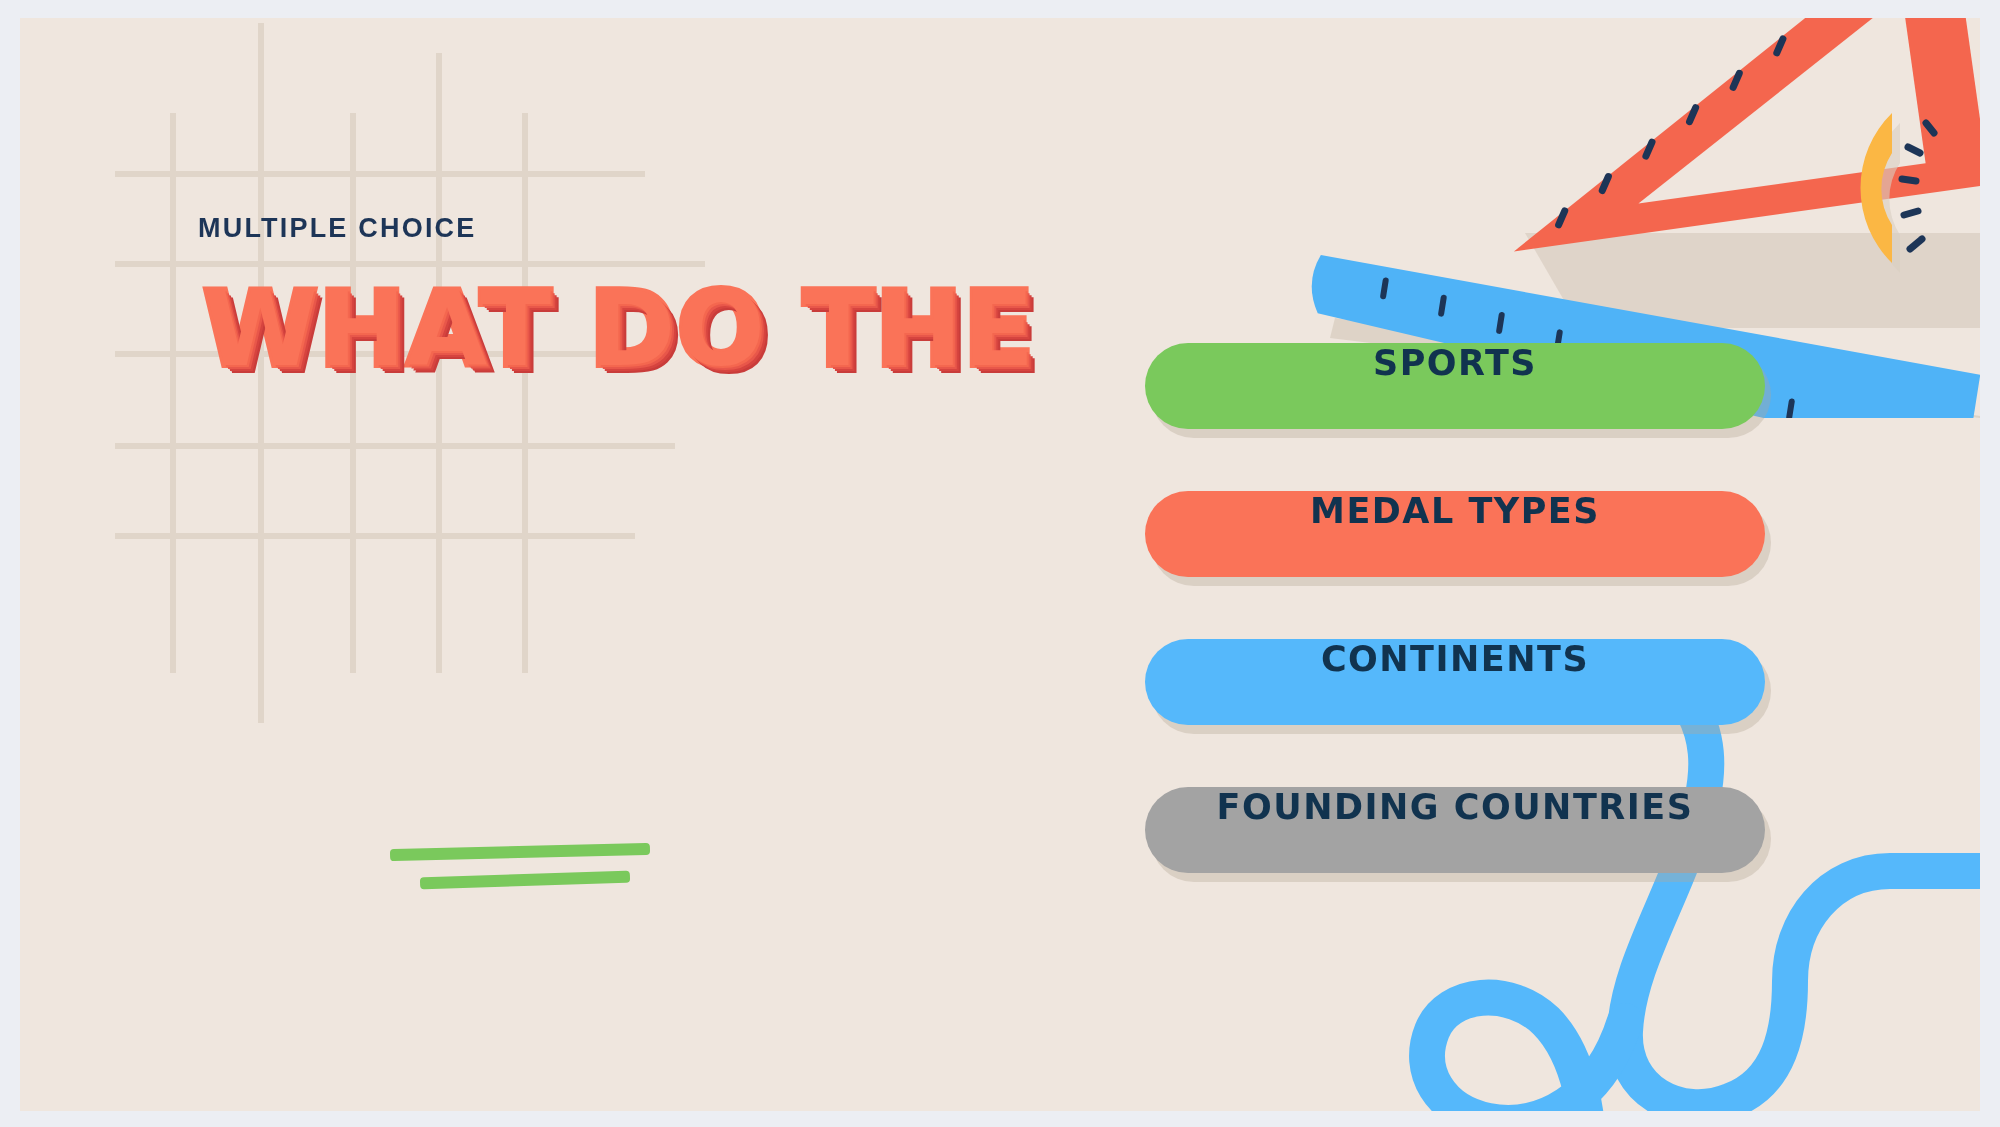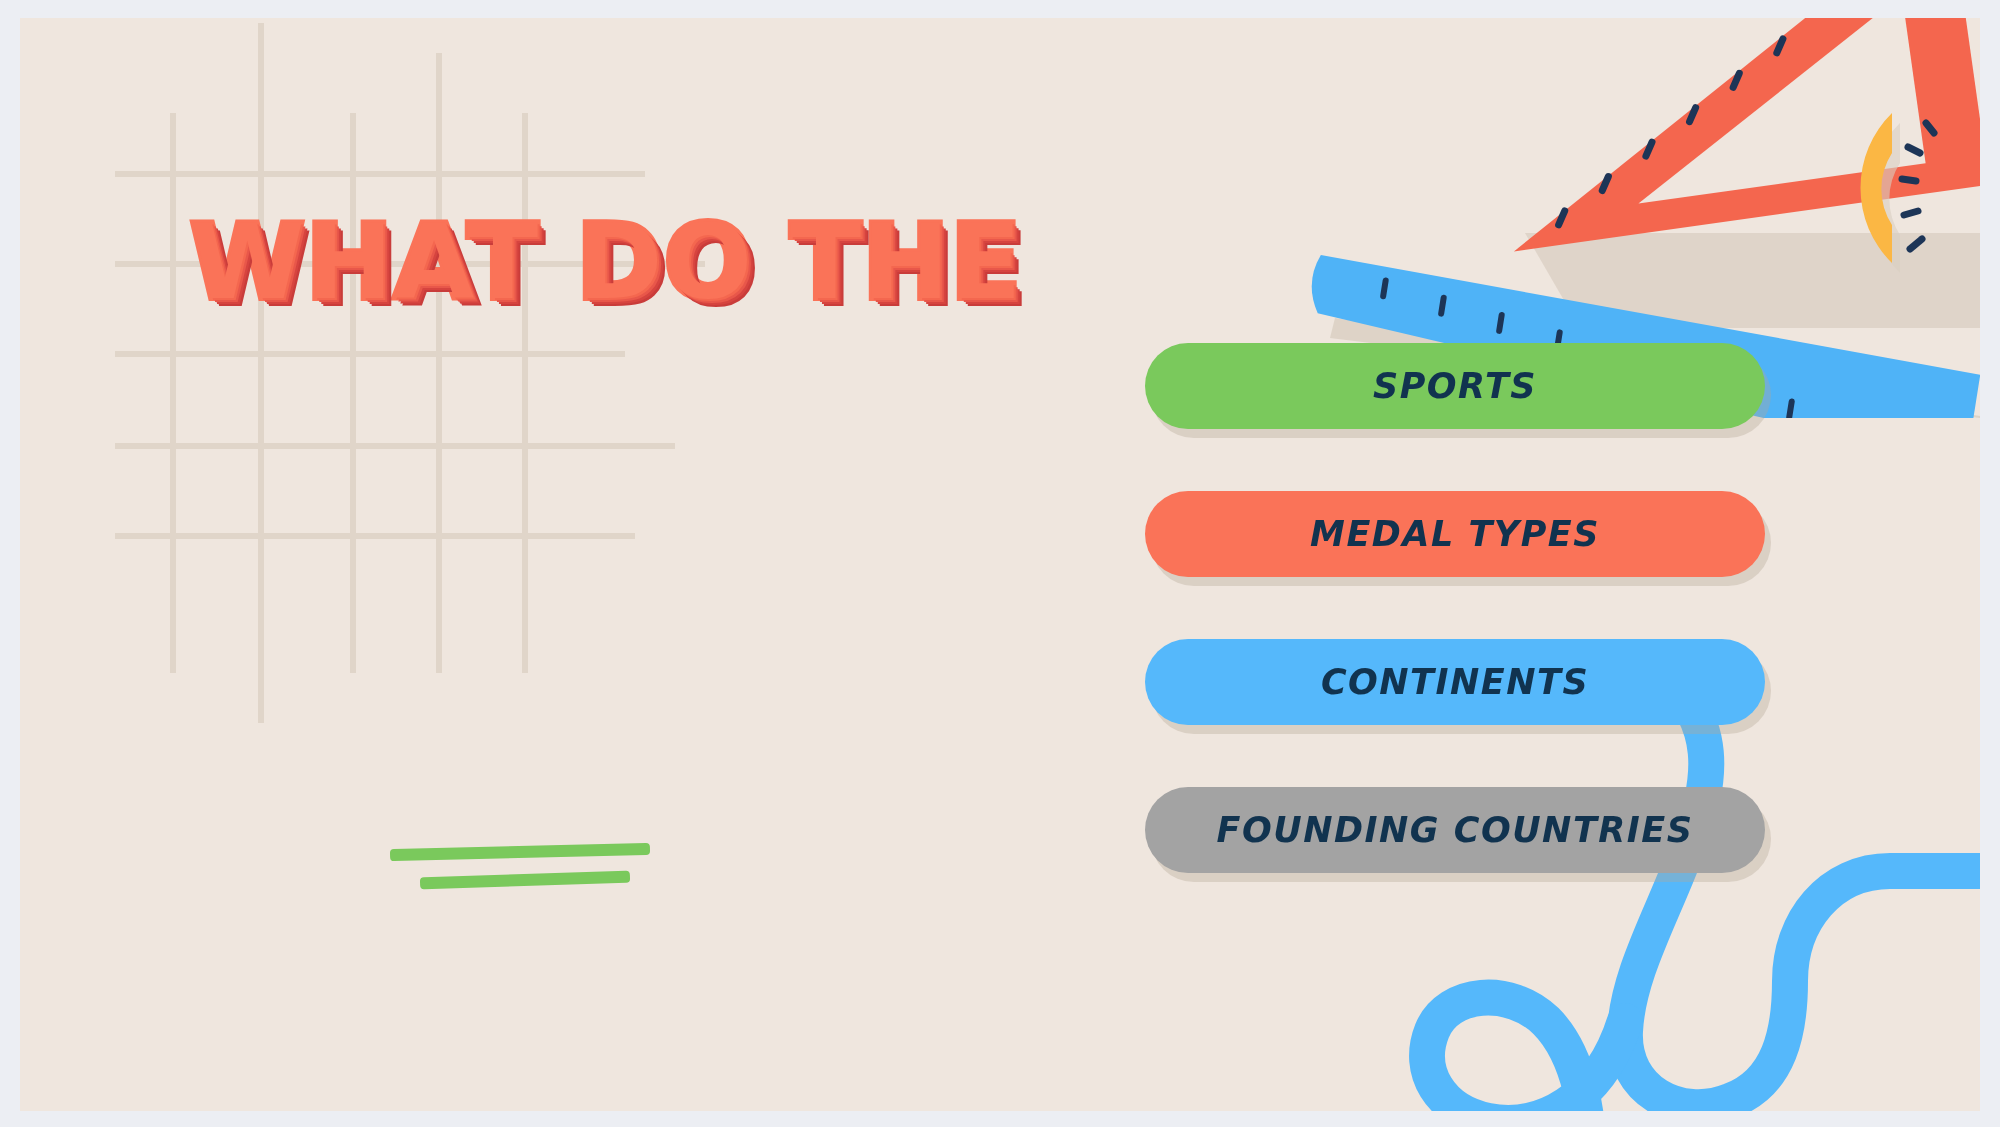--- a/index.html
+++ b/index.html
@@ -63,21 +63,21 @@
     color: #1d3557;
     margin: 0 0 36px 8px;
   }
   #question-heading {
     font-family: "DejaVu Sans", sans-serif;
     font-weight: bold;
     font-size: 104px;
     line-height: 0.95;
     letter-spacing: 1px;
     color: #fa7358;
-    margin: 0;
+    margin: 13px;
     text-transform: uppercase;
     text-shadow:
        2px 2px 0 #f4674f,
        4px 4px 0 #e8574a,
        6px 6px 0 #d6443f,
        8px 8px 0 #c93c3a;
     -webkit-text-stroke: 6px #fa7358;
     paint-order: stroke fill;
   }
   #heading-underline {
@@ -113,25 +113,23 @@
     left: 1125px;
     top: 325px;
     width: 620px;
   }
   .answer-option {
     position: relative;
     width: 620px;
     height: 86px;
     border-radius: 48px;
     display: flex;
-    align-items: center;
     justify-content: center;
     margin-bottom: 62px;
     box-shadow: 6px 9px 0 rgba(180,165,148,0.35);
-    font-style: italic;
   }
   .answer-label {
     font-family: "DejaVu Sans", sans-serif;
     font-weight: bold;
     font-size: 35px;
     letter-spacing: 1.5px;
     color: #11334f;
     text-transform: uppercase;
   }
 
@@ -226,20 +224,21 @@
              C 430 230, 470 180, 530 180
              L 640 180" fill="none" stroke="#55b8fb" stroke-width="36" stroke-linecap="round"></path>
     <path d="M 265 330
              C 240 410, 180 440, 128 430
              C 80 420, 56 380, 72 340
              C 88 300, 150 295, 186 330
              C 222 366, 228 430, 230 470" fill="none" stroke="#55b8fb" stroke-width="36" stroke-linecap="round"></path>
   </svg>
 
   <div id="left-column">
+    <div id="eyebrow-label">MULTIPLE CHOICE</div>
     <h1 id="question-heading">
       <span>WHAT DO THE</span><br>
       <br>
       <br>
     </h1>
   </div>
 
   <div id="heading-underline">
     <div id="underline-top" class="underline-stroke"></div>
     <div id="underline-bottom" class="underline-stroke"></div>

